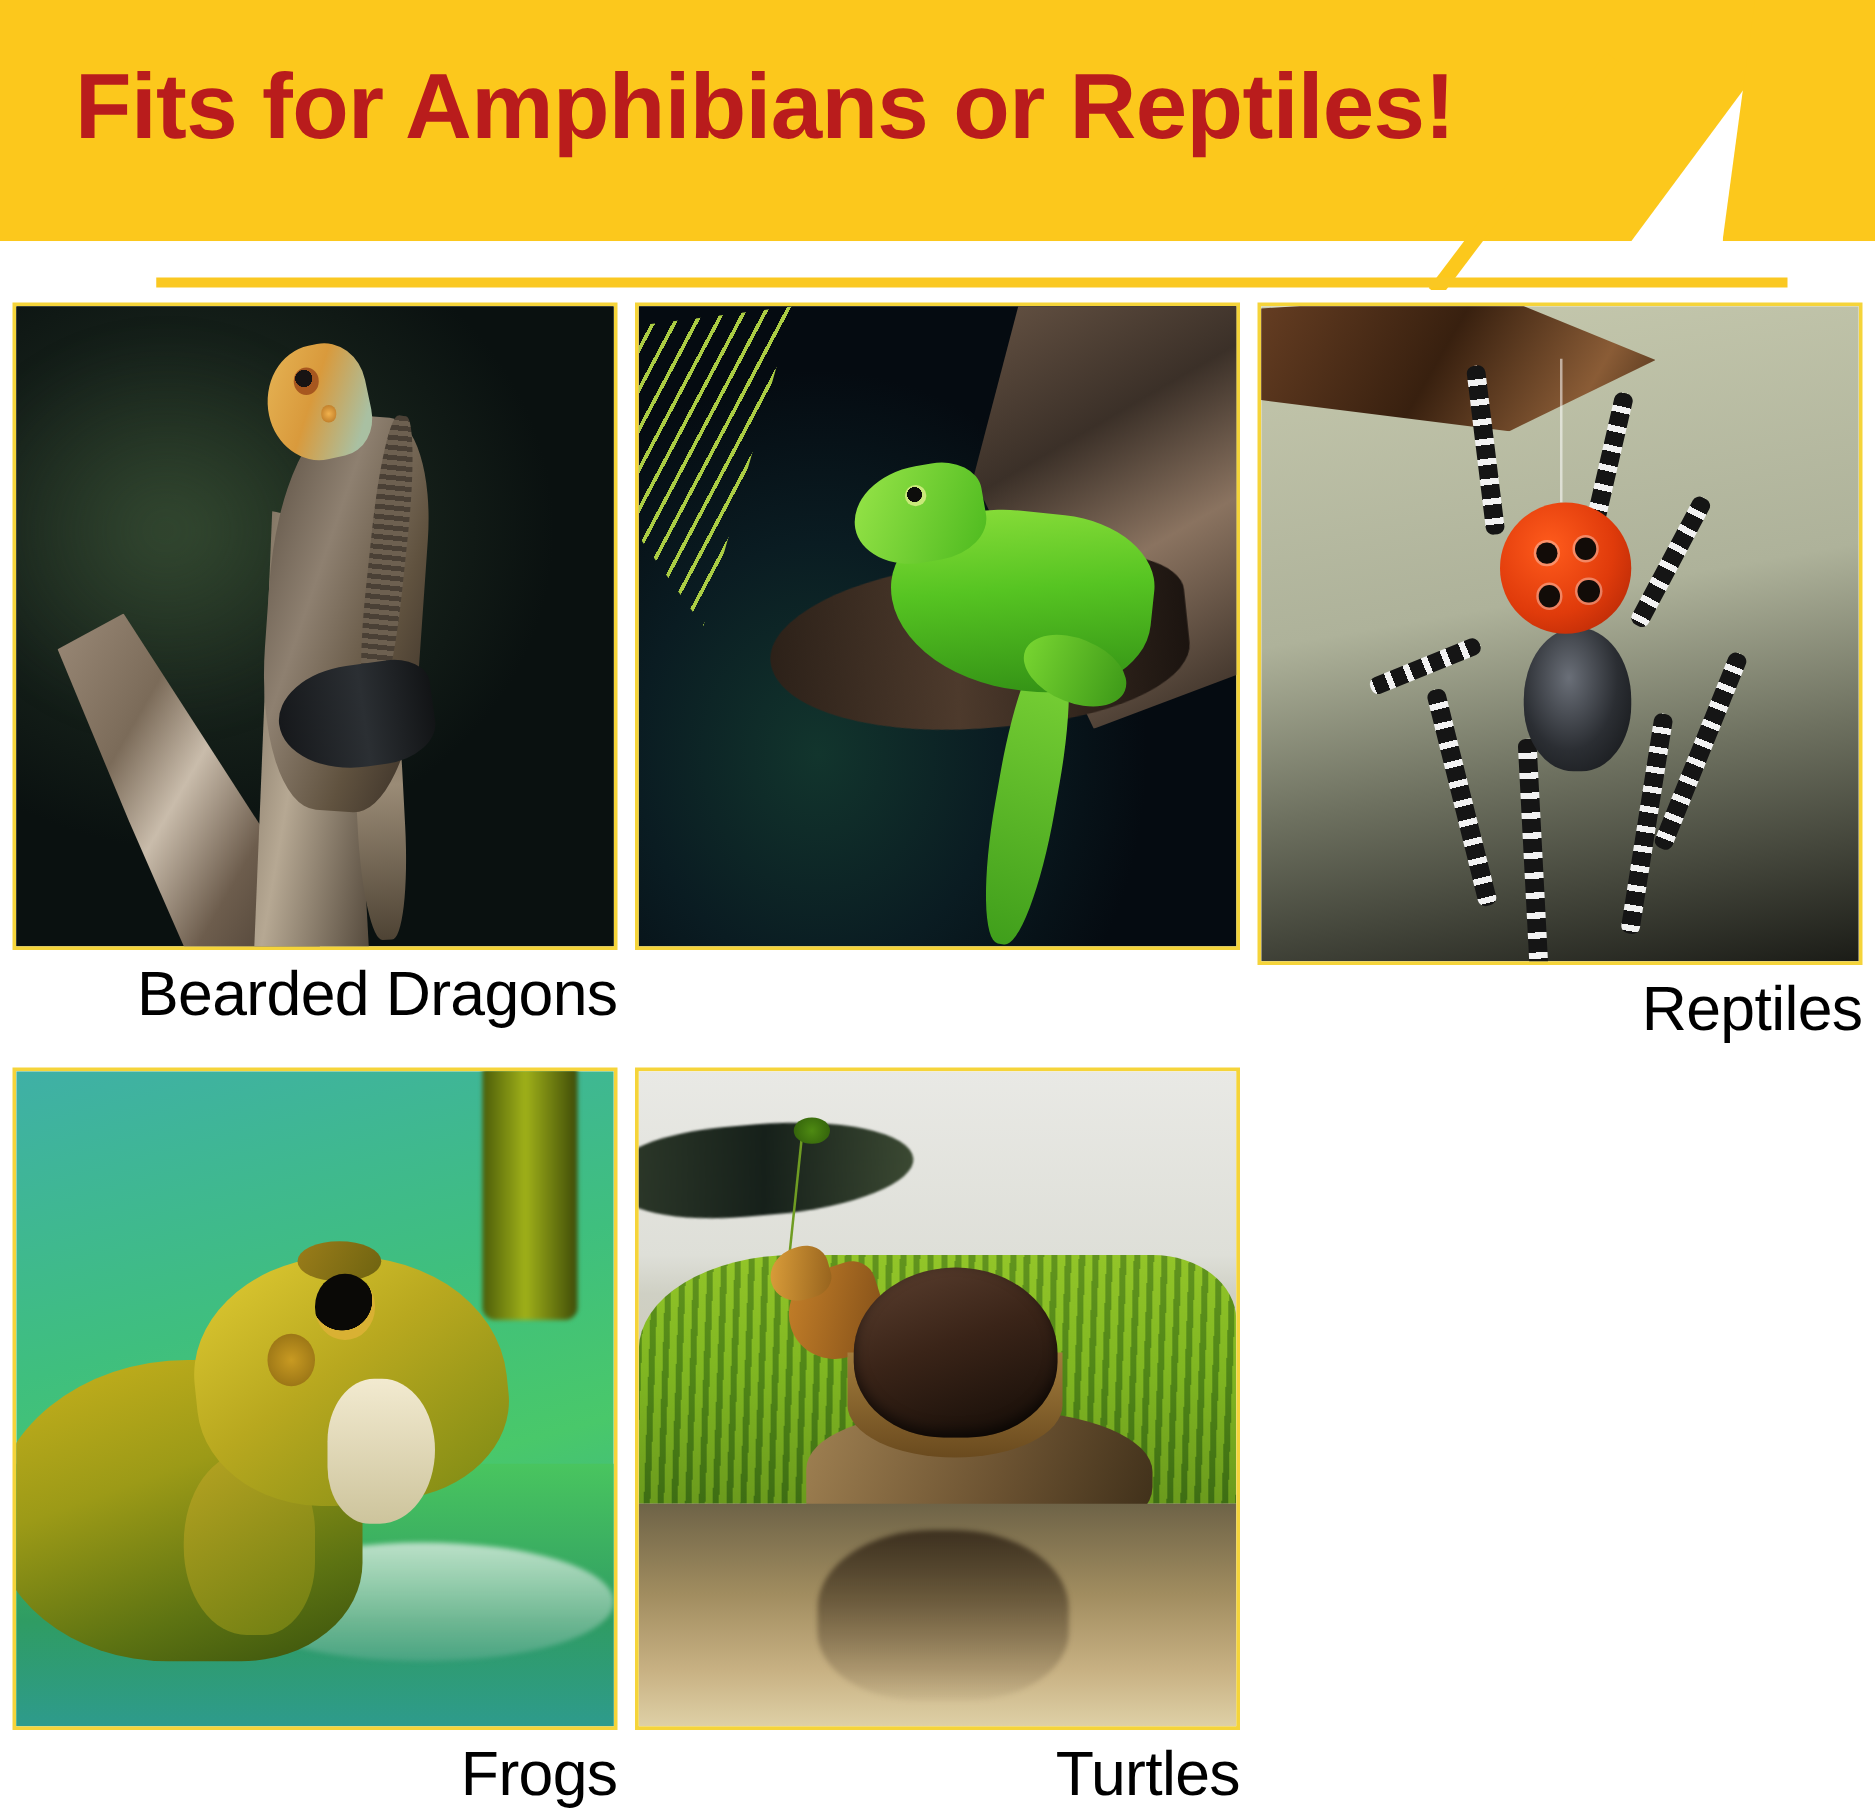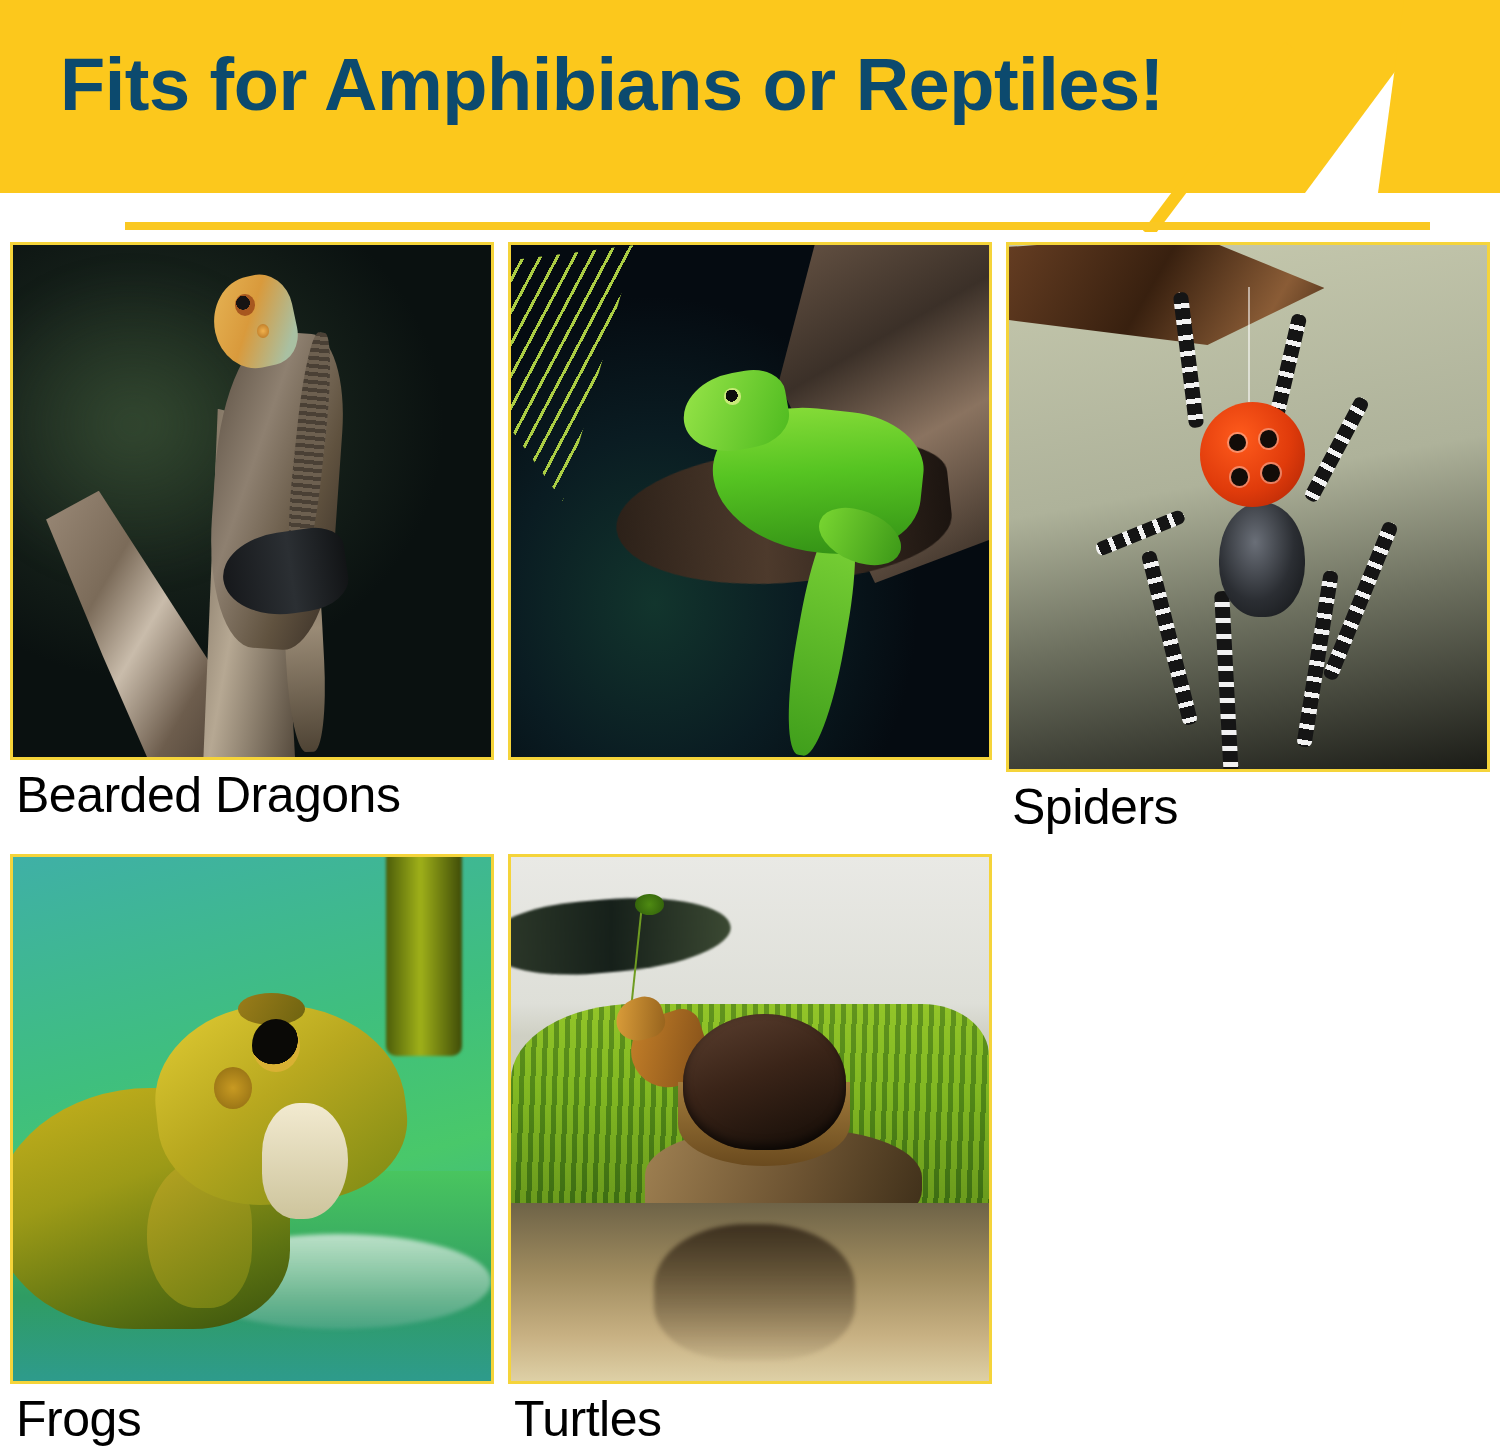--- a/index.html
+++ b/index.html
@@ -51,21 +51,21 @@
     background: #FCC81C;
     transform: rotate(37deg);
     transform-origin: top left;
   }
   .banner-title {
     position: absolute;
     left: 60px;
     top: 48px;
     font-size: 74px;
     font-weight: bold;
-    color: #0c4a6e;
+    color: #b91c1c;
     letter-spacing: -0.5px;
     line-height: 1;
     white-space: nowrap;
   }
   .banner-underline {
     position: absolute;
     left: 125px;
     top: 222px;
     width: 1305px;
     height: 8px;
@@ -76,21 +76,21 @@
   .grid {
     position: absolute;
     left: 10px;
     top: 242px;
     width: 1480px;
     display: grid;
     grid-template-columns: 484px 484px 484px;
     column-gap: 14px;
     row-gap: 0px;
   }
-  .cell { width: 484px; }
+  .cell { width: 484px; text-align: right; }
   .photo-frame {
     width: 484px;
     height: 518px;
     border: 3px solid #F5D43A;
     box-sizing: border-box;
     position: relative;
     overflow: hidden;
   }
   .cell.row2 .photo-frame { height: 530px; }
   .caption {
@@ -519,21 +519,21 @@
         <div class="sp-leg sp-l7"></div>
         <div class="sp-leg sp-l8"></div>
         <div class="sp-cephalo"></div>
         <div class="sp-abdomen"></div>
         <div class="sp-dot sp-d1"></div>
         <div class="sp-dot sp-d2"></div>
         <div class="sp-dot sp-d3"></div>
         <div class="sp-dot sp-d4"></div>
       </div>
     </div>
-    <div class="caption">Spiders</div>
+    <div class="caption">Reptiles</div>
   </div>
 
   <div class="cell row2">
     <div class="photo-frame">
       <div class="scene">
         <div class="fr-bg"></div>
         <div class="fr-stem"></div>
         <div class="fr-pad"></div>
         <div class="fr-water"></div>
         <div class="fr-body"></div>

